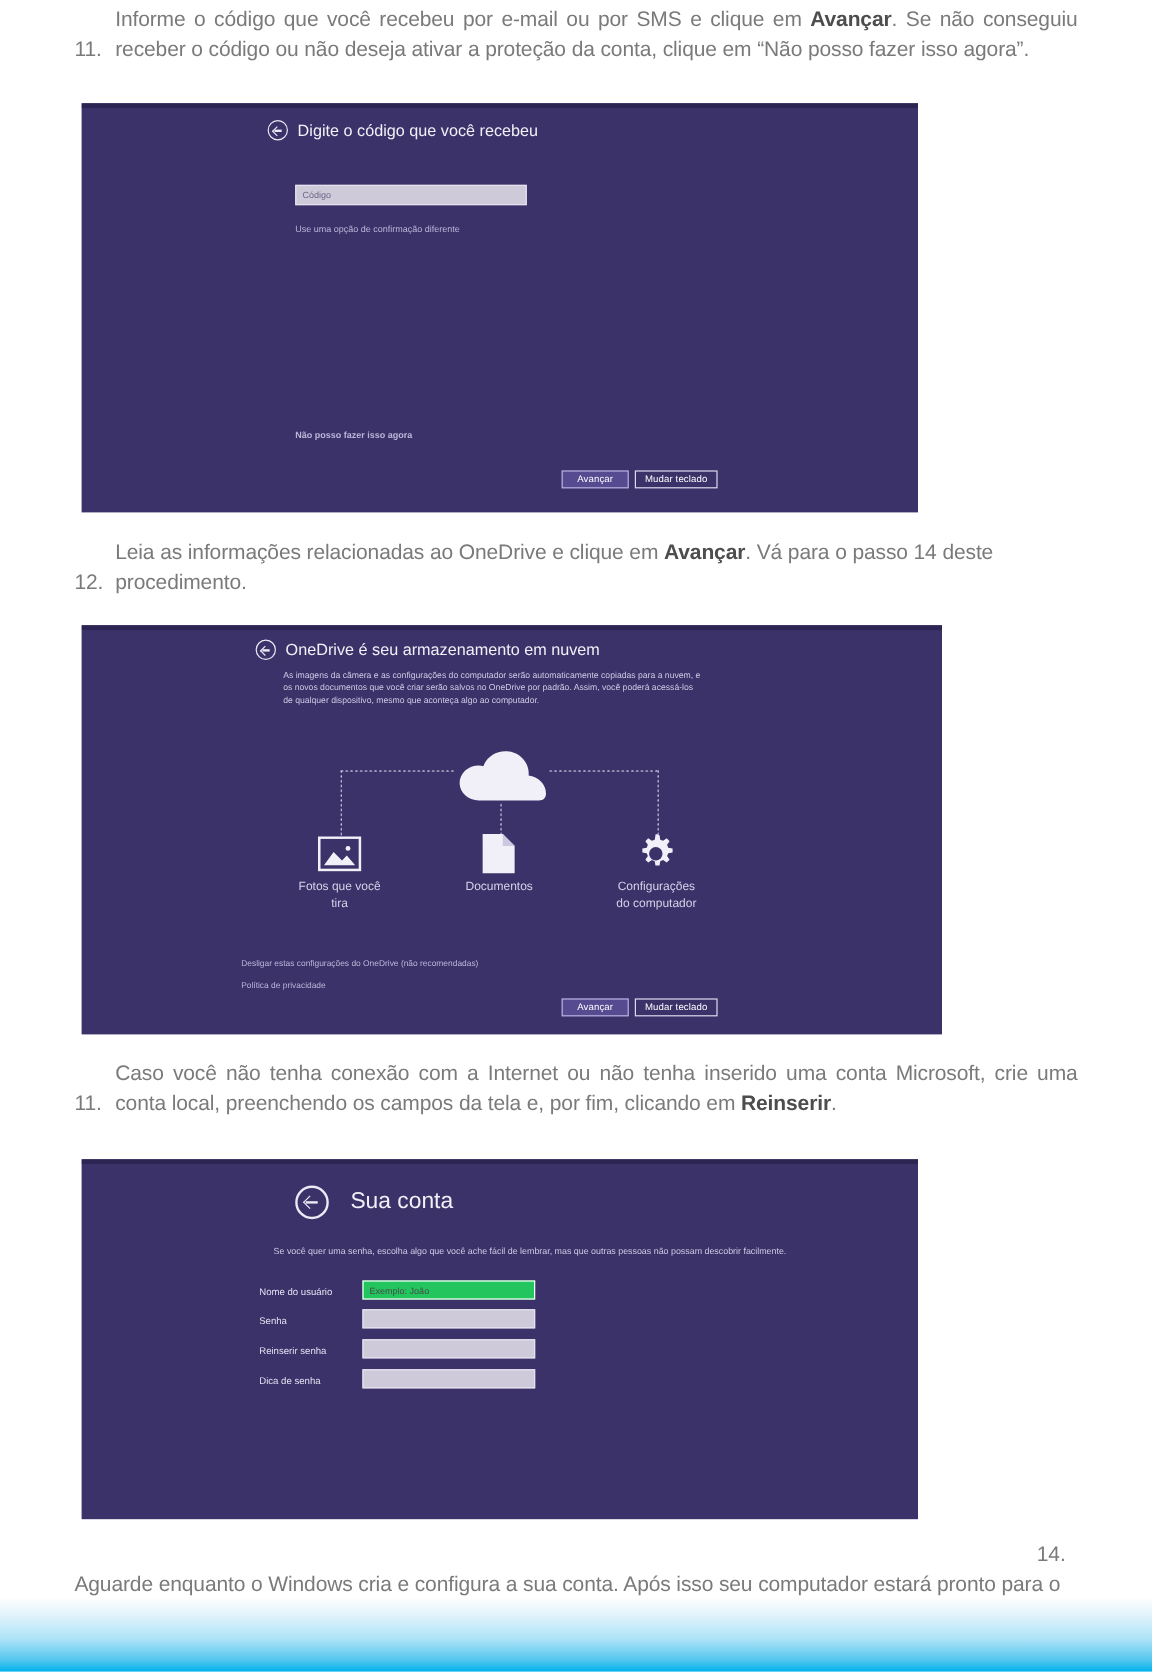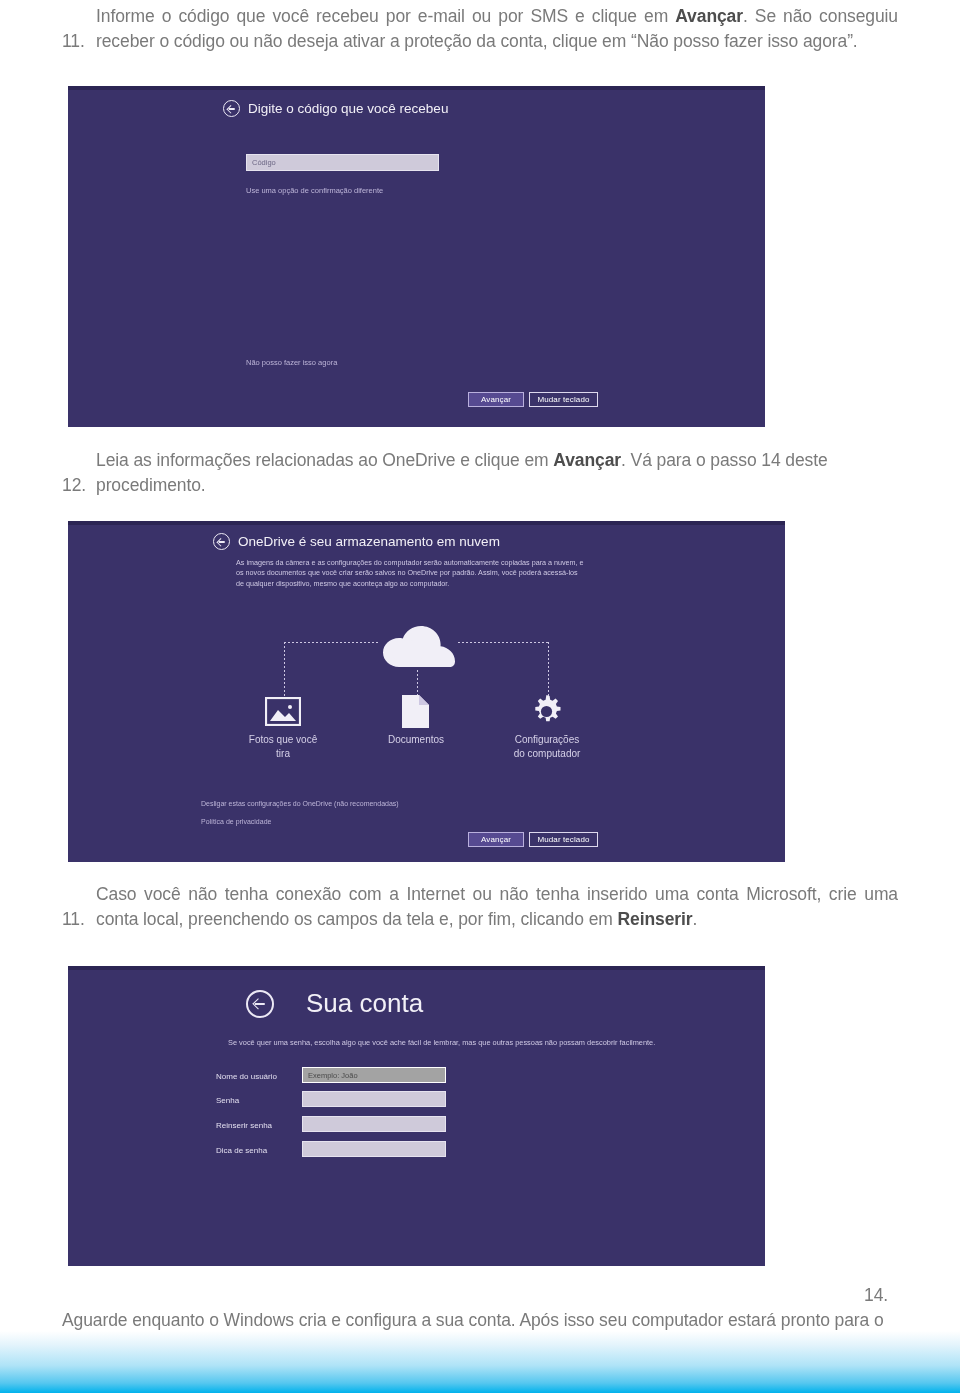--- a/index.html
+++ b/index.html
@@ -99,21 +99,21 @@
     background: #cfcada;
     border: 1px solid #e6e3ef;
     box-sizing: border-box;
     color: #6c6685;
     display: flex;
     align-items: center;
     padding-left: 5px;
     overflow: hidden;
   }
   .wfield.active {
-    background: #a3a3a3;
+    background: #22c55e;
     border-color: #ffffff;
     color: #4a4a4a;
   }
   .wlabel {
     position: absolute;
     color: #e3dff0;
   }
   .wbtn {
     position: absolute;
     box-sizing: border-box;
@@ -177,21 +177,21 @@
     <span class="backcirc" style="width:15px; height:15px;"></span>
     <span>Digite o código que você recebeu</span>
   </div>
 
   <div class="wfield" style="left:178px; top:68px; width:193px; height:17px; font-size:7.5px;">
     <span>Código</span>
   </div>
 
   <div class="wlink" style="left:178px; top:100px; font-size:7.5px;">Use uma opção de confirmação diferente</div>
 
-  <div class="wlink" style="left:178px; top:272px; font-size:7.5px;">Não posso fazer isso agora</div>
+  <div class="wlink" style="left:178px; top:272px; font-size:7.5px;font-weight:bold;">Não posso fazer isso agora</div>
 
   <div class="wbtn primary" style="left:400px; top:306px; width:56px; height:15px;">Avançar</div>
   <div class="wbtn" style="left:461px; top:306px; width:69px; height:15px;">Mudar teclado</div>
 </div>
 
 <div class="step" style="left:62px; top:448px; width:836px;">
   <span class="num">12.</span>
   <span class="body"><span>Leia as informações relacionadas ao OneDrive e clique em </span><b>Avançar</b><span>. Vá para o passo 14 deste procedimento.</span></span>
 </div>
 
@@ -250,21 +250,21 @@
 </div>
 
 <div class="step justify" style="left:62px; top:882px; width:836px;">
   <span class="num">11.</span>
   <span class="body"><span>Caso você não tenha conexão com a Internet ou não tenha inserido uma conta Microsoft, crie uma conta local, preenchendo os campos da tela e, por fim, clicando em </span><b>Reinserir</b><span>.</span></span>
 </div>
 
 <div class="shot" style="left:68px; top:966px; width:697px; height:300px;">
   <div class="topbar"></div>
 
-  <div class="shot-title" style="left:178px; top:22px; font-size:26px; gap:32px;">
+  <div class="shot-title" style="left:178px; top:22px; font-size:19px; gap:18px;">
     <span class="backcirc" style="width:24px; height:24px; border-width:2px;"></span>
     <span>Sua conta</span>
   </div>
 
   <div class="wtext" style="left:148px; top:72px; width:452px; font-size:7.4px;margin-left:12px;">Se você quer uma senha, escolha algo que você ache fácil de lembrar, mas que outras pessoas não possam descobrir facilmente.</div>
 
   <div class="wlabel" style="left:148px; top:106px; font-size:8px;">Nome do usuário</div>
   <div class="wfield active" style="left:234px; top:101px; width:144px; height:16px; font-size:7.5px;">
     <span>Exemplo: João</span>
   </div>

